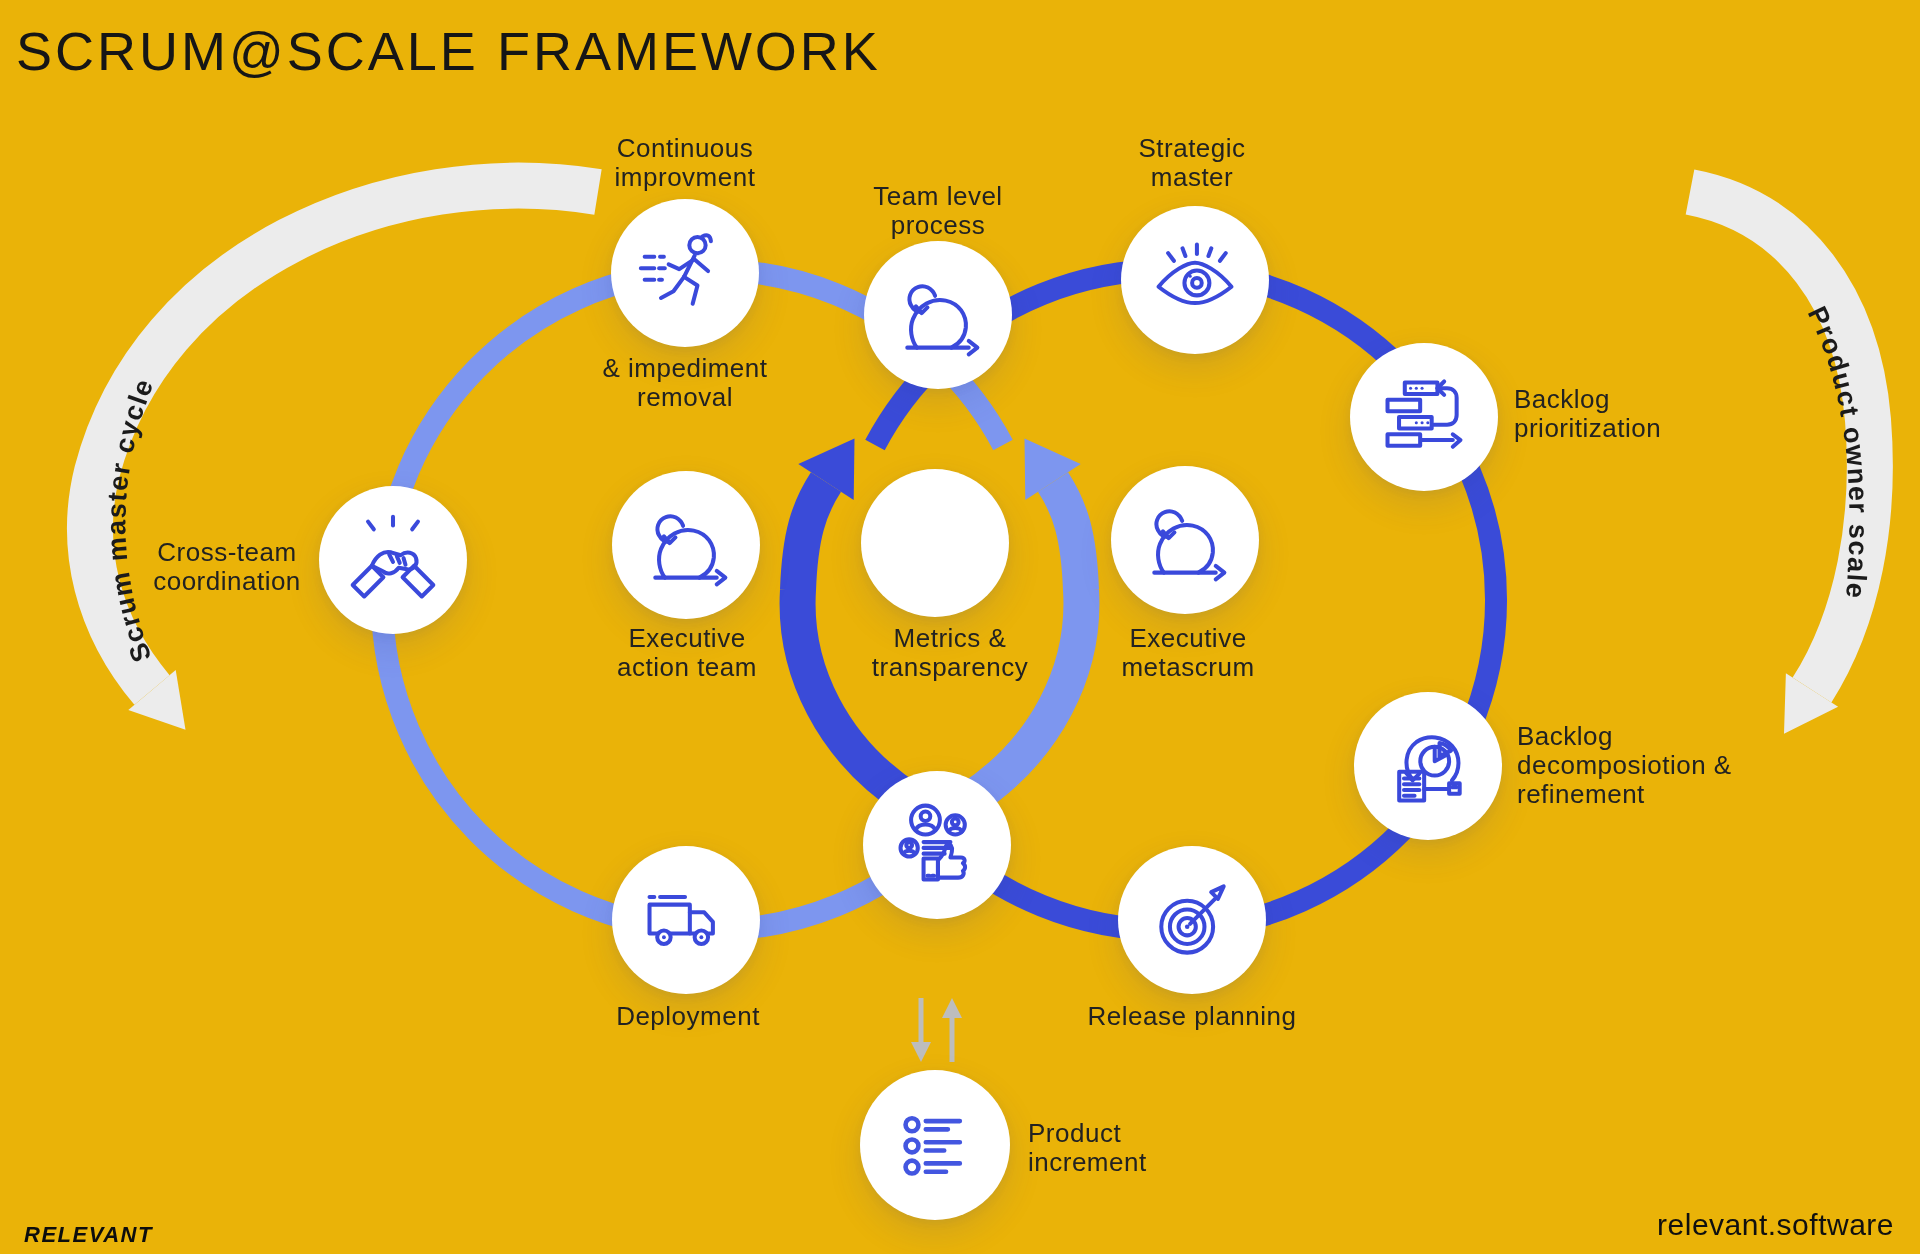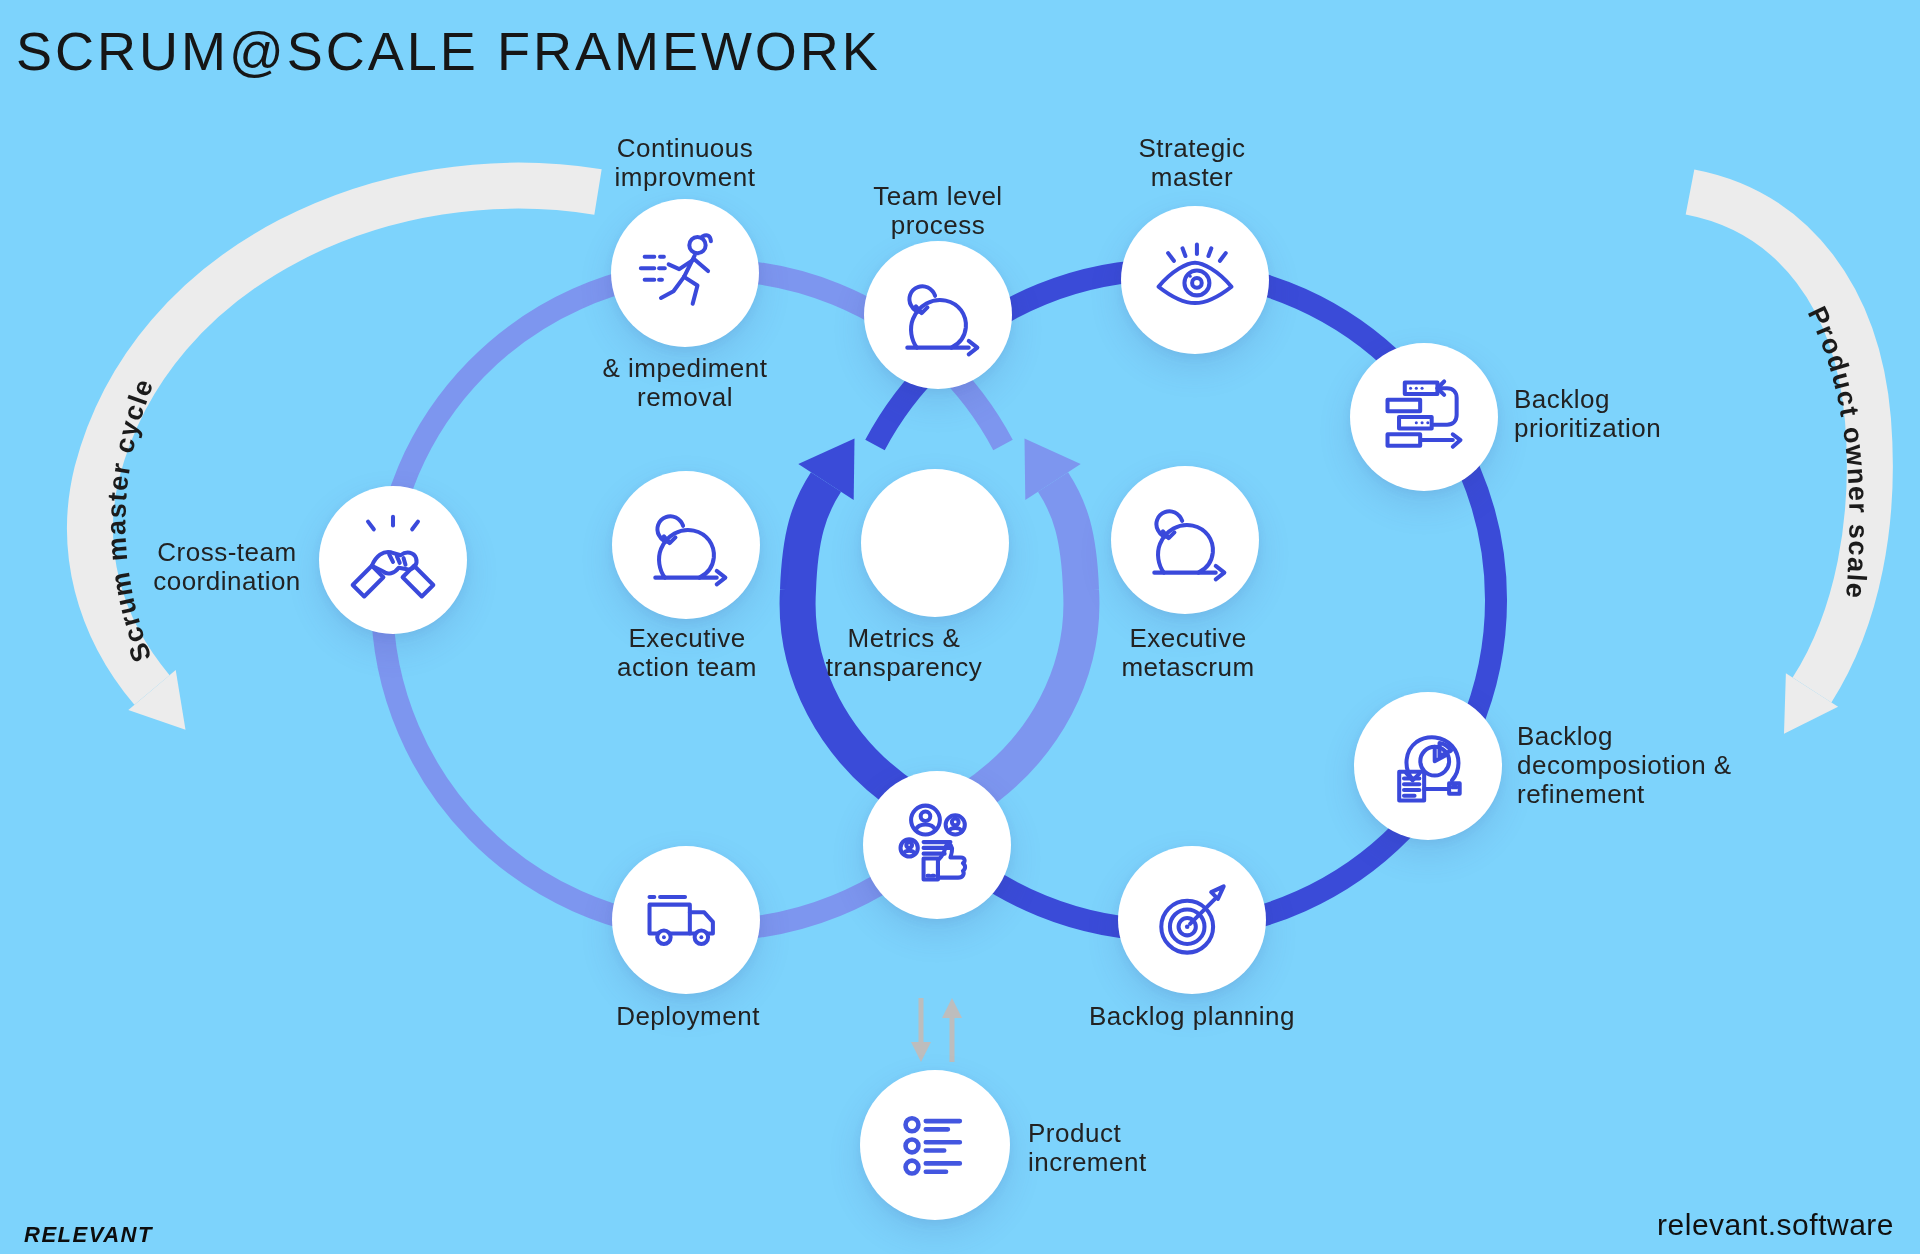--- a/index.html
+++ b/index.html
@@ -1,17 +1,17 @@
 <!DOCTYPE html>
 <html><head>
 <meta charset="utf-8">
 <style>
   html,body{margin:0;padding:0;background:#fff;}
   .canvas{
-    position:relative;width:1920px;height:1254px;background:#7dd3fc;overflow:hidden;
+    position:relative;width:1920px;height:1254px;background:#eab308;overflow:hidden;
     font-family:"Liberation Sans", sans-serif;color:#1f1f1f;
   }
   .page-title{
     position:absolute;left:16px;top:20px;font-size:54px;font-weight:400;
     letter-spacing:3px;color:#161616;white-space:nowrap;
   }
   .layer{position:absolute;left:0;top:0;width:1920px;height:1254px;}
   .node{
     position:absolute;border-radius:50%;background:#ffffff;
     box-shadow:0 14px 34px rgba(58,73,150,0.14), 0 3px 10px rgba(58,73,150,0.07);
@@ -272,28 +272,28 @@
   <div class="label center" style="left:938px;top:182px">Team level
 process</div>
   <div class="label center" style="left:1192px;top:134px">Strategic
 master</div>
   <div class="label" style="left:1514px;top:385px">Backlog
 prioritization</div>
   <div class="label center" style="left:227px;top:538px">Cross-team
 coordination</div>
   <div class="label center" style="left:687px;top:624px">Executive
 action team</div>
-  <div class="label center" style="left:904px;top:624px">Metrics &amp;
+  <div class="label center" style="left:950px;top:624px">Metrics &amp;
 transparency</div>
   <div class="label center" style="left:1188px;top:624px">Executive
 metascrum</div>
   <div class="label" style="left:1517px;top:722px">Backlog
 decomposiotion &amp;
 refinement</div>
   <div class="label center" style="left:688px;top:1002px">Deployment</div>
-  <div class="label center" style="left:1192px;top:1002px">Backlog planning</div>
+  <div class="label center" style="left:1192px;top:1002px">Release planning</div>
   <div class="label" style="left:1028px;top:1119px">Product
 increment</div>
 
   <div class="brand-logo">RELEVANT</div>
   <div class="brand-site">relevant.software</div>
 
 </div>
 
 </body></html>

